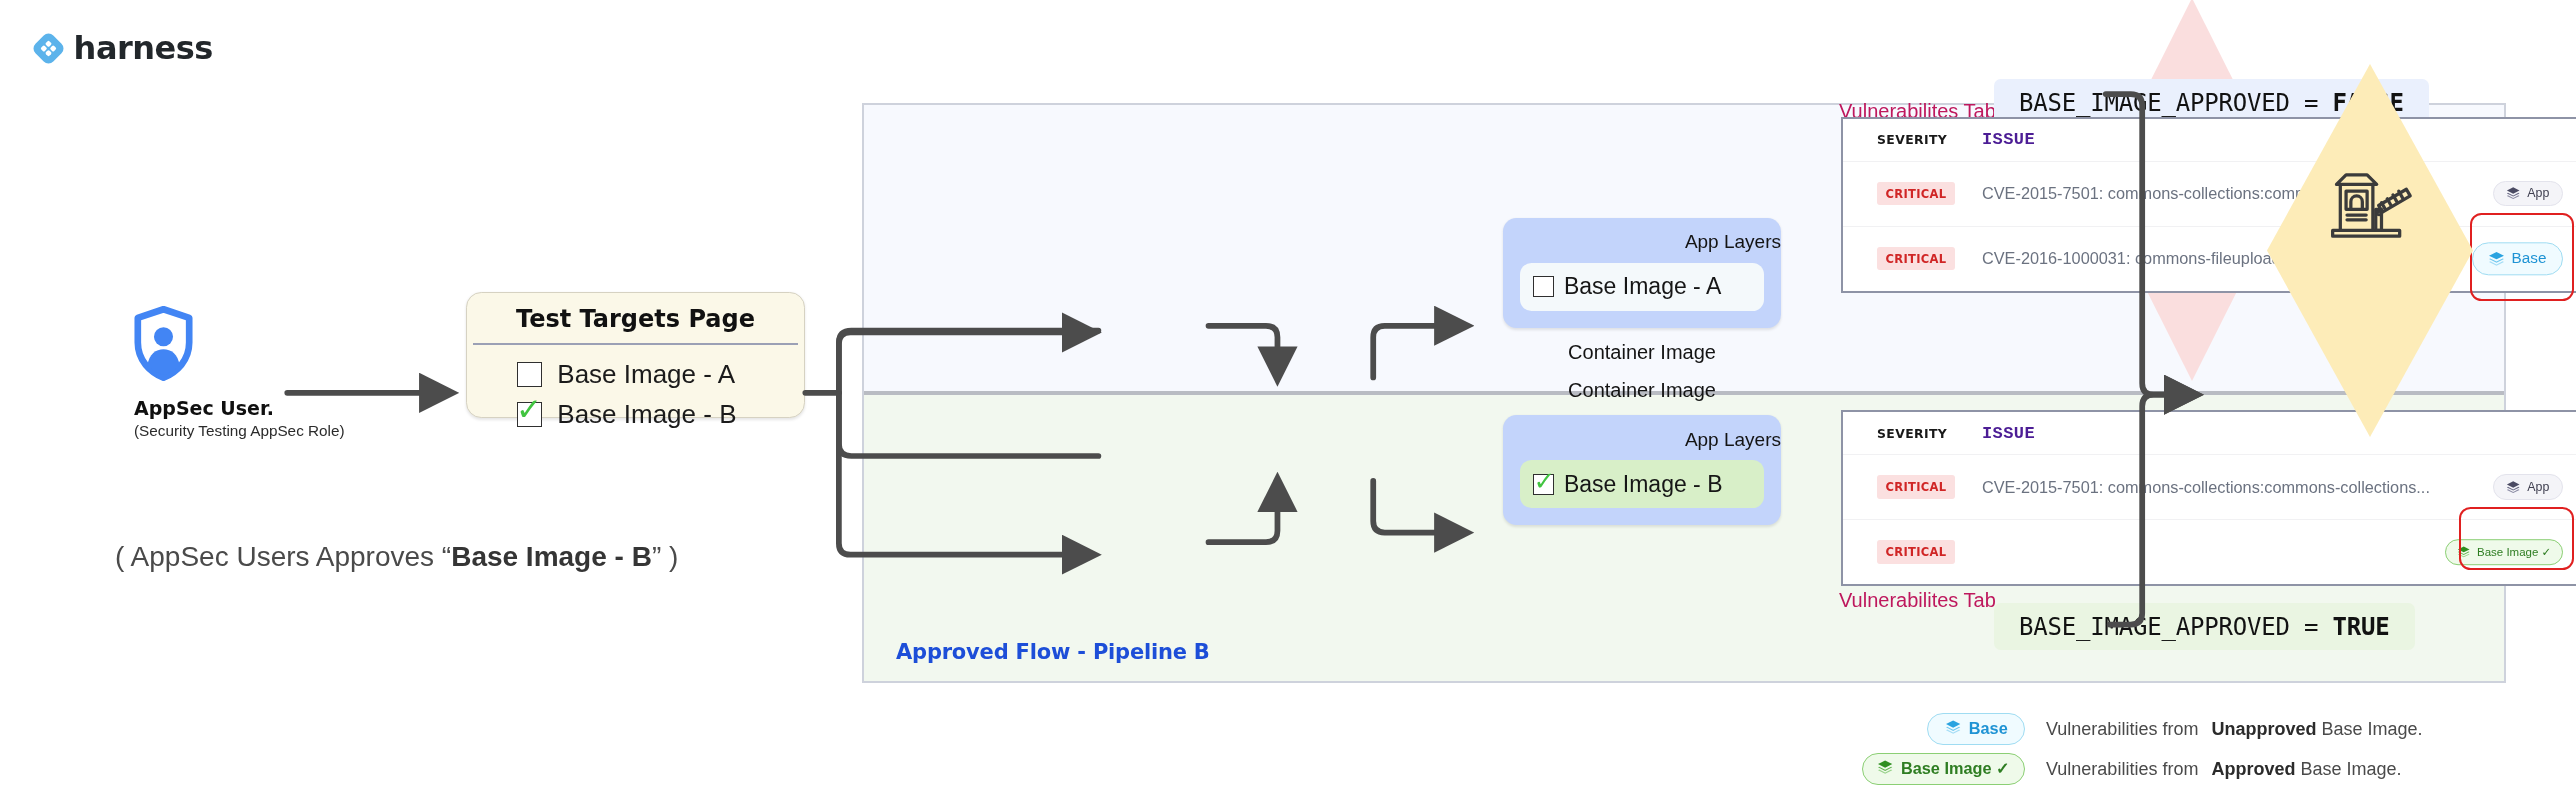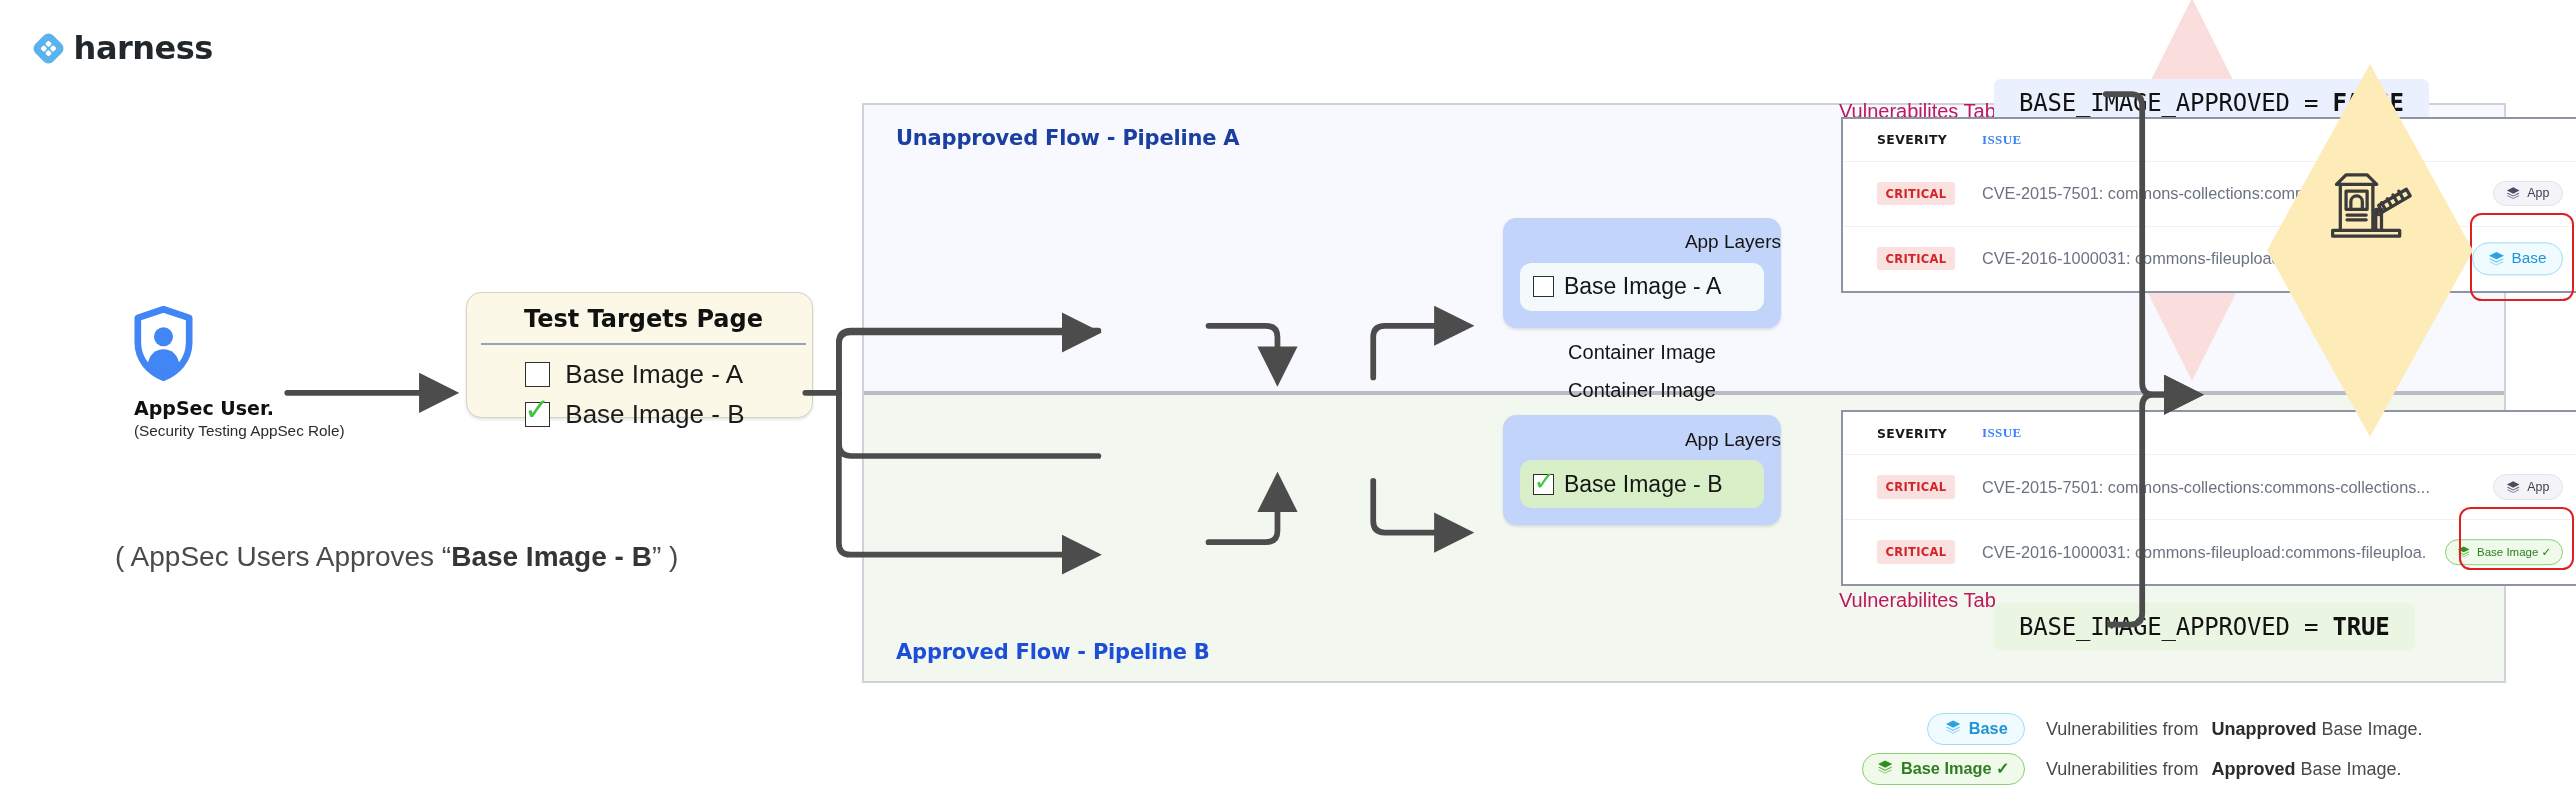--- a/index.html
+++ b/index.html
@@ -26,21 +26,21 @@
      font-family:"DejaVu Sans", sans-serif;}
   #appsec .role{font-size:15.3px;color:#2b2b2b;margin-top:3.8px;}
 
   #approve-note{left:115px;top:541px;width:632px;text-align:left;
      font-size:28px;color:#4a4a4a;}
   #approve-note b{color:#353535;font-weight:700;}
 
   
   #ttcard{left:466px;top:292px;width:337px;height:124px;
      background:#fbf8e8;border:1.9px solid #d6d2c2;border-radius:15.3px;
-     box-shadow:0 1.9px 2.9px rgba(0,0,0,.10);padding-left:8px;}
+     box-shadow:0 1.9px 2.9px rgba(0,0,0,.10);}
   #ttcard .tt-title{font-size:24px;font-weight:700;color:#111;text-align:center;
      padding:11.5px 0 10.5px;font-family:"DejaVu Sans", sans-serif;}
   #ttcard .tt-rule{height:1.9px;background:#9ba0b5;margin:0 5.7px;}
   #ttcard .tt-rows{padding:9.6px 0 0 50px;}
   #ttcard .tt-row{display:flex;align-items:center;gap:15.3px;height:40px;}
   #ttcard .tt-row span.lbl{font-size:26px;color:#1b1b1b;}
 
   .cbox{width:25px;height:25px;border:1.9px solid #2f2f2f;background:#fff;
      box-sizing:border-box;position:relative;flex:0 0 auto;}
   .cbox.sm{width:21px;height:21px;}
@@ -89,22 +89,22 @@
      font-size:16.3px;font-weight:700;line-height:1.2;color:#111;
      font-family:"DejaVu Sans", sans-serif;}
 
   
   .vtab-lbl{position:absolute;font-size:20px;color:#be185d;}
   .vtab{position:absolute;width:739px;background:#fff;border:2.9px solid #8e93a6;
      box-sizing:border-box;}
   .vtab .vhead{display:flex;height:42px;align-items:center;padding:0 0 0 34px;}
   .vtab .vhead .c1{width:105px;font-size:12.4px;font-weight:700;color:#191919;
      letter-spacing:0.4px;font-family:"DejaVu Sans", sans-serif;}
-  .vtab .vhead .c2{font-size:13px;font-weight:700;color:#3b82f6;letter-spacing:0.4px;
-     font-family:Liberation Serif, serif;}
+  .vtab .vhead .c2{font-size:17px;font-weight:700;color:#4c1d95;letter-spacing:0.4px;
+     font-family:Liberation Mono, monospace;}
   .vtab .vrow{display:flex;align-items:center;height:64px;padding:0 0 0 34px;
      border-top:1.9px solid #f1f1f3;position:relative;}
   .vtab .sev{width:105px;flex:0 0 auto;}
   .vtab .sev .pill{display:inline-block;background:#fbe0e0;color:#d02626;
      font-size:11.5px;font-weight:700;padding:4.8px 8.6px;border-radius:2.9px;
      letter-spacing:0.3px;font-family:"DejaVu Sans", sans-serif;}
   .vtab .iss{font-size:16.3px;color:#6b7280;white-space:nowrap;}
 
   .tag{position:absolute;right:15.3px;top:50%;transform:translateY(-50%);
      display:flex;align-items:center;gap:6.7px;border-radius:957px;
@@ -202,21 +202,20 @@
     </div>
   </div>
 </div>
 
 <div class="abs" id="frame">
 
   <div id="paneA"></div>
   <div id="paneB"></div>
   <div id="panedivider"></div>
 
-  <div class="pane-title" id="titleA">Unapproved Flow - Pipeline A</div>
   <div class="pane-title" id="titleB">Approved Flow - Pipeline B</div>
 
   <div class="cimg" id="cimgA">
     <div class="applayers">
       <div class="ap-lbl">App Layers</div>
       <div class="baseimg unapp">
         <span class="cbox sm"></span>
         <span class="bl">Base Image - A</span>
       </div>
     </div>
@@ -356,21 +355,20 @@
             <path d="M2.2 10.4 L8 13.3 L13.8 10.4 L15 11 L8 14.5 L1 11 Z" fill="#8a8aa3"></path>
           </svg>
         </span>
         <span>App</span>
       </span>
     </div>
     <div class="vrow">
       <span class="sev">
         <span class="pill">CRITICAL</span>
       </span>
-      <span class="iss">CVE-2016-1000031: commons-fileupload:commons-fileuploa.</span>
       <span class="tag baseok">
         <span>
           <svg width="13.4" height="13.4" viewBox="0 0 16 16">
             <path d="M8 1.5 L15 5 L8 8.5 L1 5 Z" fill="#2f8f21"></path>
             <path d="M2.2 7.6 L8 10.5 L13.8 7.6 L15 8.2 L8 11.7 L1 8.2 Z" fill="#5fb34d"></path>
             <path d="M2.2 10.4 L8 13.3 L13.8 10.4 L15 11 L8 14.5 L1 11 Z" fill="#9ad38c"></path>
           </svg>
         </span>
         <span>Base Image ✓</span>
       </span>

